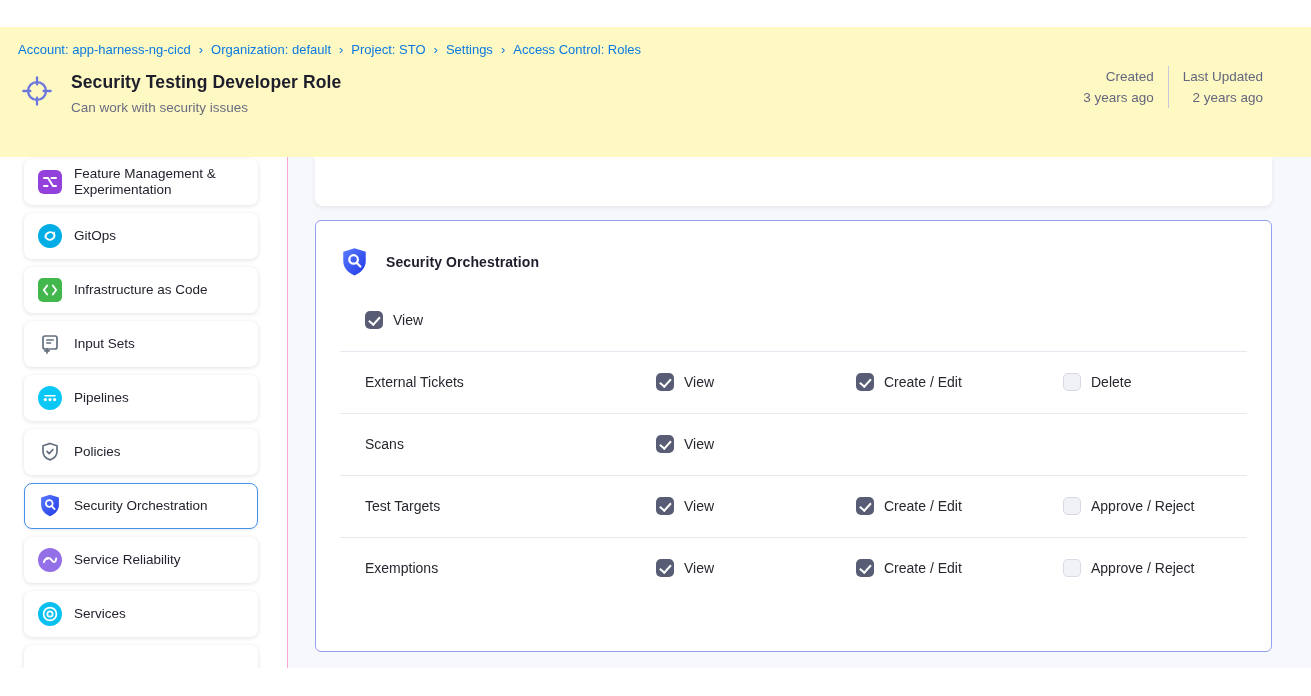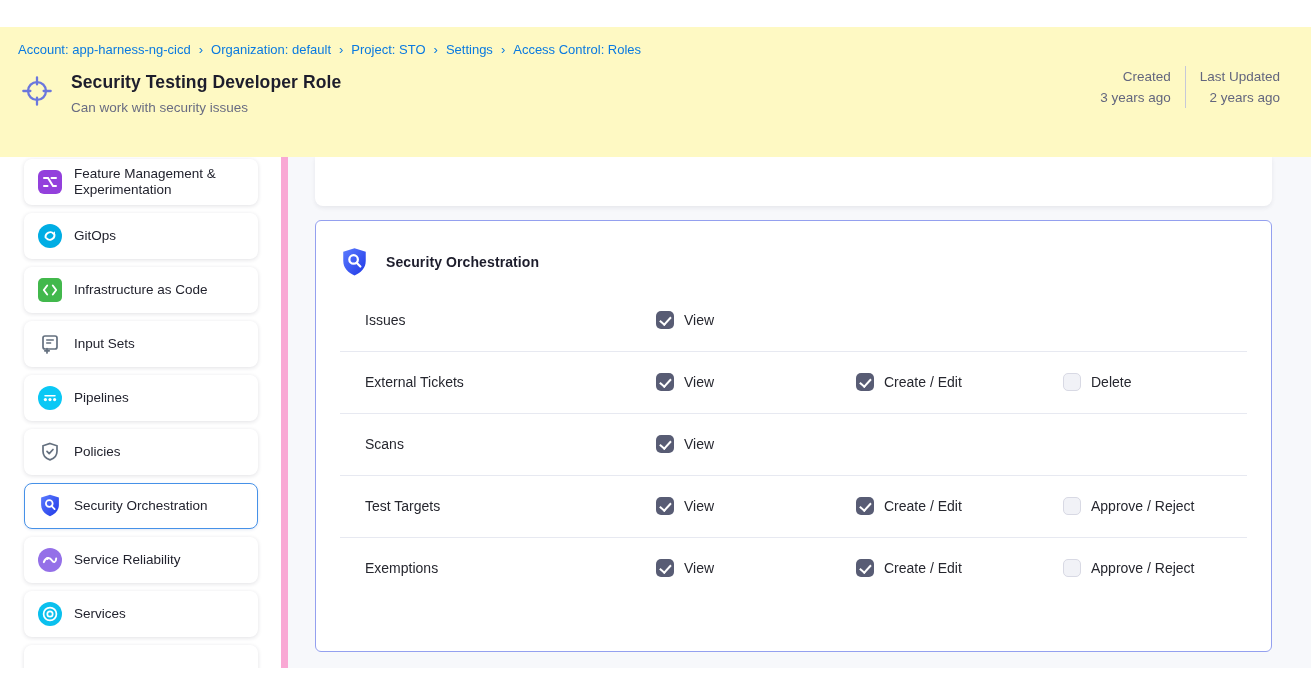--- a/index.html
+++ b/index.html
@@ -10,30 +10,30 @@
 
   
   .app-header { height:130px; background:#fef9c3; position:relative; padding:15px 40px 0 18px; }
   .breadcrumb { font-size:13px; color:#0a7ae0; font-weight:500; display:flex; align-items:center; gap:8px; }
   .crumb { cursor:pointer; }
   .crumb-sep { color:#0a7ae0; font-size:13px; }
   .header-main { display:flex; align-items:flex-start; gap:17px; margin-top:15px; margin-left:2px; }
   .role-icon { width:34px; height:34px; margin-top:2px; }
   .page-title { font-size:17.5px; font-weight:700; color:#1d1d2c; letter-spacing:.1px; }
   .page-subtitle { font-size:13.5px; color:#696c82; margin-top:7px; }
-  .meta { position:absolute; top:39px; right:31px; display:flex; color:#63667e; font-size:13.5px; line-height:21px; }
+  .meta { position:absolute; top:39px; right:48px; display:flex; color:#63667e; font-size:13.5px; line-height:21px; }
   .meta-block { padding:0 14px; }
   .meta-block.created { text-align:right; }
   .meta-block.updated { border-left:1px solid #c6c8d9; text-align:right; padding-right:0; }
 
   
   .content { display:flex; height:511px; background:#fff; }
 
   
-  .sidebar { width:288px; border-right:7px solid #f9a8d4; padding:2px 0 0 24px; overflow:hidden; flex:0 0 288px; background:#fff; }
+  .sidebar { width:288px; border-right:1px solid #f9a8d4; padding:2px 0 0 24px; overflow:hidden; flex:0 0 288px; background:#fff; }
   .side-card { width:234px; min-height:46px; background:#fff; border-radius:8px;
     box-shadow:0 1px 4px rgba(40,41,61,.14); margin-bottom:8px; display:flex; align-items:center;
     gap:12px; padding:6px 10px 6px 13px; cursor:pointer; border:1px solid transparent; }
   .side-card.selected { border:1px solid #4691e8; box-shadow:0 1px 3px rgba(40,70,160,.12); }
   .side-card .s-icon { width:24px; height:24px; flex:0 0 24px; }
   .side-label { font-size:13.5px; font-weight:500; color:#22232e; line-height:16px; }
   .side-card.partial { box-shadow:0 1px 4px rgba(40,41,61,.14); height:46px; }
 
   
   .main { flex:1; background:#f7f8fb; padding:0 39px 0 27px; }
@@ -205,21 +205,20 @@
           </linearGradient>
             </defs>
           <path d="M12 .8l10 3.2v8c0 6.3-4.2 10.9-10 13-5.8-2.1-10-6.7-10-13V4z" fill="url(#sg2)"></path>
           <circle cx="11.2" cy="10.8" r="3.8" fill="none" stroke="#fff" stroke-width="2"></circle>
           <path d="M13.9 13.7l3.3 3.3" stroke="#fff" stroke-width="2" stroke-linecap="round"></path>
         </svg>
         <span class="panel-title">Security Orchestration</span>
       </div>
 
       <div class="perm-row">
-        <div class="res-label">Issues</div>
         <div class="cell c1">
           <span class="checkbox checked"></span>
           <span class="cb-label">View</span>
         </div>
       </div>
 
       <div class="perm-row">
         <div class="res-label">External Tickets</div>
         <div class="cell c1">
           <span class="checkbox checked"></span>

